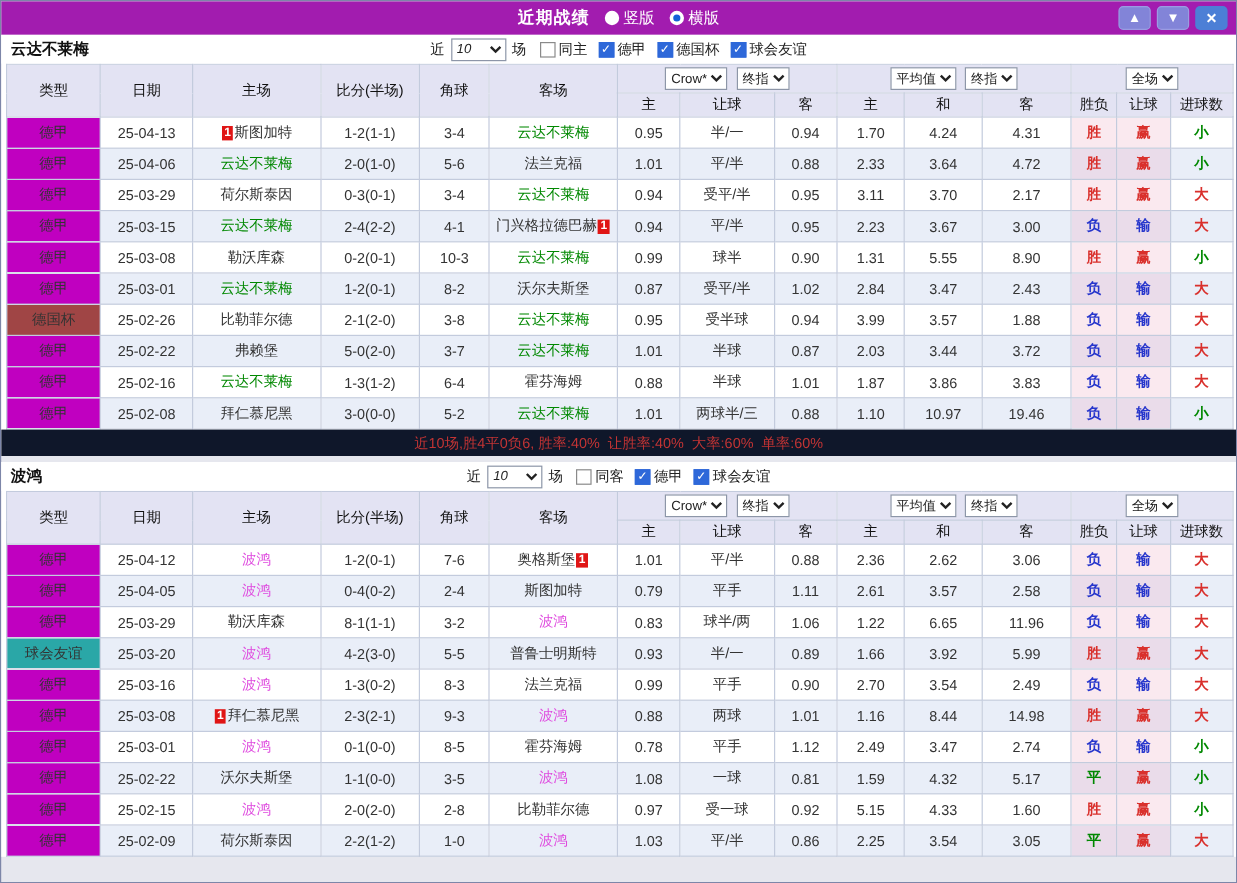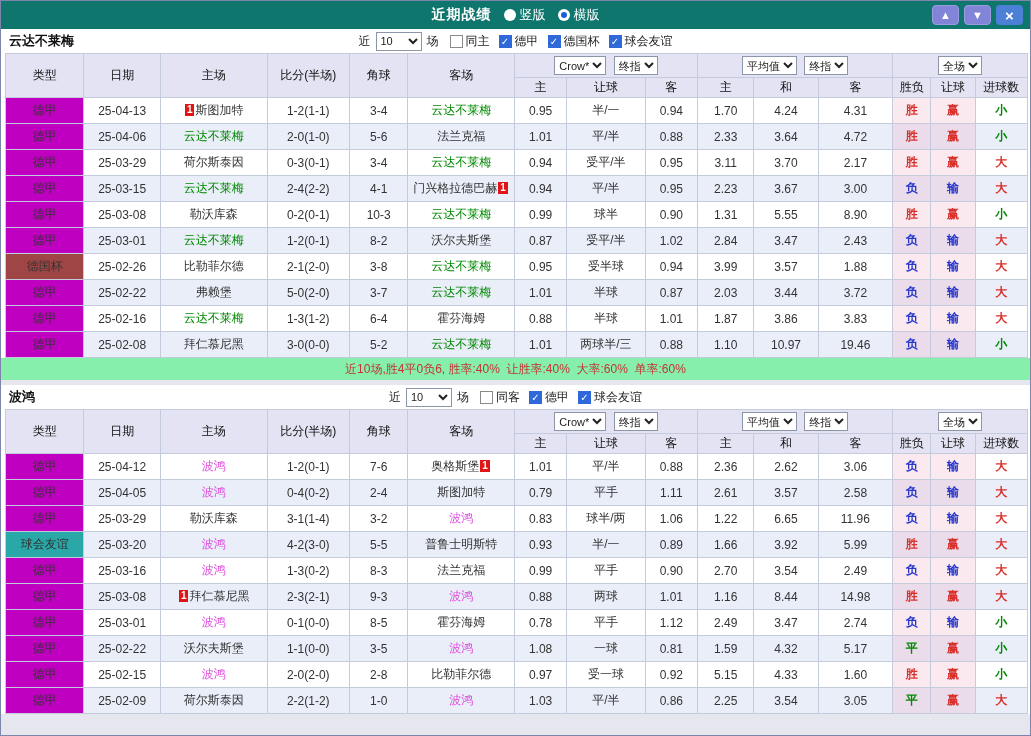--- a/index.html
+++ b/index.html
@@ -1,59 +1,59 @@
 <!DOCTYPE html>
 <html style="--c-green: #008800; --c-pink: #df4bdf; --c-red: #d9302c; --c-blue: #2736cc;"><head>
 <meta charset="utf-8">
 <style>
   * { box-sizing: border-box; margin: 0; padding: 0; }
   html,body { background:#9aa0b4; }
   body { font-family: "Liberation Sans", "DejaVu Sans", sans-serif; }
   .window { width:1031px; height:736px; background:#e6e7ee; border:1px solid #7d86a8; overflow:hidden; }
 
   
-  .titlebar { height:28px; background:#0f766e; color:#fff; position:relative; display:flex; align-items:center; }
+  .titlebar { height:28px; background:#a21caf; color:#fff; position:relative; display:flex; align-items:center; }
   .tb-center { position:absolute; left:0; right:0; display:flex; justify-content:center; align-items:center; gap:12px; font-size:13px; }
   .tb-title { font-weight:bold; font-size:14px; letter-spacing:1px; }
   .radio-opt { display:inline-flex; align-items:center; gap:4px; cursor:pointer; }
   .radio-dot { width:12px; height:12px; border-radius:50%; background:#fff; display:inline-block; position:relative; }
   .radio-dot.sel::after { content:""; position:absolute; left:3px; top:3px; width:6px; height:6px; border-radius:50%; background:#1560d8; }
   .tb-buttons { margin-left:auto; display:flex; gap:5px; padding-right:7px; position:relative; z-index:2; }
   .tb-btn { width:27px; height:20px; border-radius:4px; color:#fff; display:flex; align-items:center; justify-content:center; cursor:pointer; font-size:11px; }
   .tb-btn.updown { background:#8284d8; border:1px solid #9a9ce2; }
   .tb-btn.close { background:#4c7fd6; font-size:15px; font-weight:bold; }
 
   
   .section { background:#fff; }
   .section + .section { margin-top:5px; }
   .filterbar { height:24px; display:flex; align-items:center; position:relative; font-size:12px; color:#222; background:#fff; }
   .team-name { position:absolute; left:8px; font-weight:bold; font-size:13px; color:#111; }
   .filters { margin:0 auto; display:flex; align-items:center; gap:5px; }
   .cb-group { display:inline-flex; align-items:center; gap:9px; margin-left:6px; }
   select { font-size:11px; height:19px; border:1px solid #8d96a8; background:#fff; color:#222; }
-  .count-select { width:46px; }
+  .count-select { width:46px;font-style:italic; }
   .filter-cb { display:inline-flex; align-items:center; gap:3px; cursor:pointer; }
   .cb { width:13px; height:13px; border:1px solid #8a8a8a; background:#fff; display:inline-flex; align-items:center; justify-content:center; font-size:10px; line-height:11px; color:#fff; }
   .cb.checked { background:#2e68d9; border-color:#2e68d9; }
 
   
   table.grid { border-collapse:collapse; table-layout:fixed; width:1023px; margin:0 4px; font-size:12px; }
   .grid th, .grid td { border:1px solid #c3cbdd; text-align:center; padding:0 1px; overflow:hidden; white-space:nowrap; }
   .grid thead th { background:#e3e3f3; font-weight:normal; color:#111; }
   .grid thead tr.h1 th { height:24px; }
   .grid thead tr.h2 th { height:20px; }
   .grid thead select { margin:0 2px; }
   .grid tbody td { height:26px; color:#333; }
   .grid tbody tr.alt { background:#e9eef8; }
   td.c-type { color:#fff; }
   td.c-score { color:var(--c-red,#d9302c);margin-left:20px; }
   td.c-pink { background:rgba(237,176,196,0.28); }
   td.c-flag { font-weight:bold; }
   .badge { display:inline-block; background:#e01515; color:#fff; font-size:10px; line-height:12px; padding:0 2px; margin:0 1px; font-weight:bold; vertical-align:1px; }
-  .section-footer { height:22px; line-height:22px; text-align:center; color:#c23434; font-size:12px; background:#86efac; white-space:pre; }
+  .section-footer { height:22px; line-height:22px; text-align:center; color:#c23434; font-size:12px; background:#0f172a; white-space:pre; }
 </style>
 </head>
 <body>
 
 <div class="window">
 
   <div class="titlebar">
     <div class="tb-center">
       <span class="tb-title">近期战绩</span>
       <span class="radio-opt">
@@ -437,21 +437,21 @@
             <td class="c-odds">3.57</td>
             <td class="c-odds">2.58</td>
             <td class="c-flag c-pink" style="color: rgb(39, 54, 204);">负</td>
             <td class="c-flag c-pink" style="color: rgb(39, 54, 204);">输</td>
             <td class="c-flag" style="color: rgb(217, 48, 44);">大</td>
           </tr>
           <tr>
             <td class="c-type" style="background: rgb(192, 0, 192);">德甲</td>
             <td class="c-date">25-03-29</td>
             <td class="c-team"><span>勒沃库森</span></td>
-            <td class="c-score">3-1(1-4)</td>
+            <td class="c-score">8-1(1-1)</td>
             <td class="c-corner">3-2</td>
             <td class="c-team"><span style="color: rgb(223, 75, 223);">波鸿</span></td>
             <td class="c-odds">0.83</td>
             <td class="c-odds">球半/两</td>
             <td class="c-odds">1.06</td>
             <td class="c-odds">1.22</td>
             <td class="c-odds">6.65</td>
             <td class="c-odds">11.96</td>
             <td class="c-flag c-pink" style="color: rgb(39, 54, 204);">负</td>
             <td class="c-flag c-pink" style="color: rgb(39, 54, 204);">输</td>

